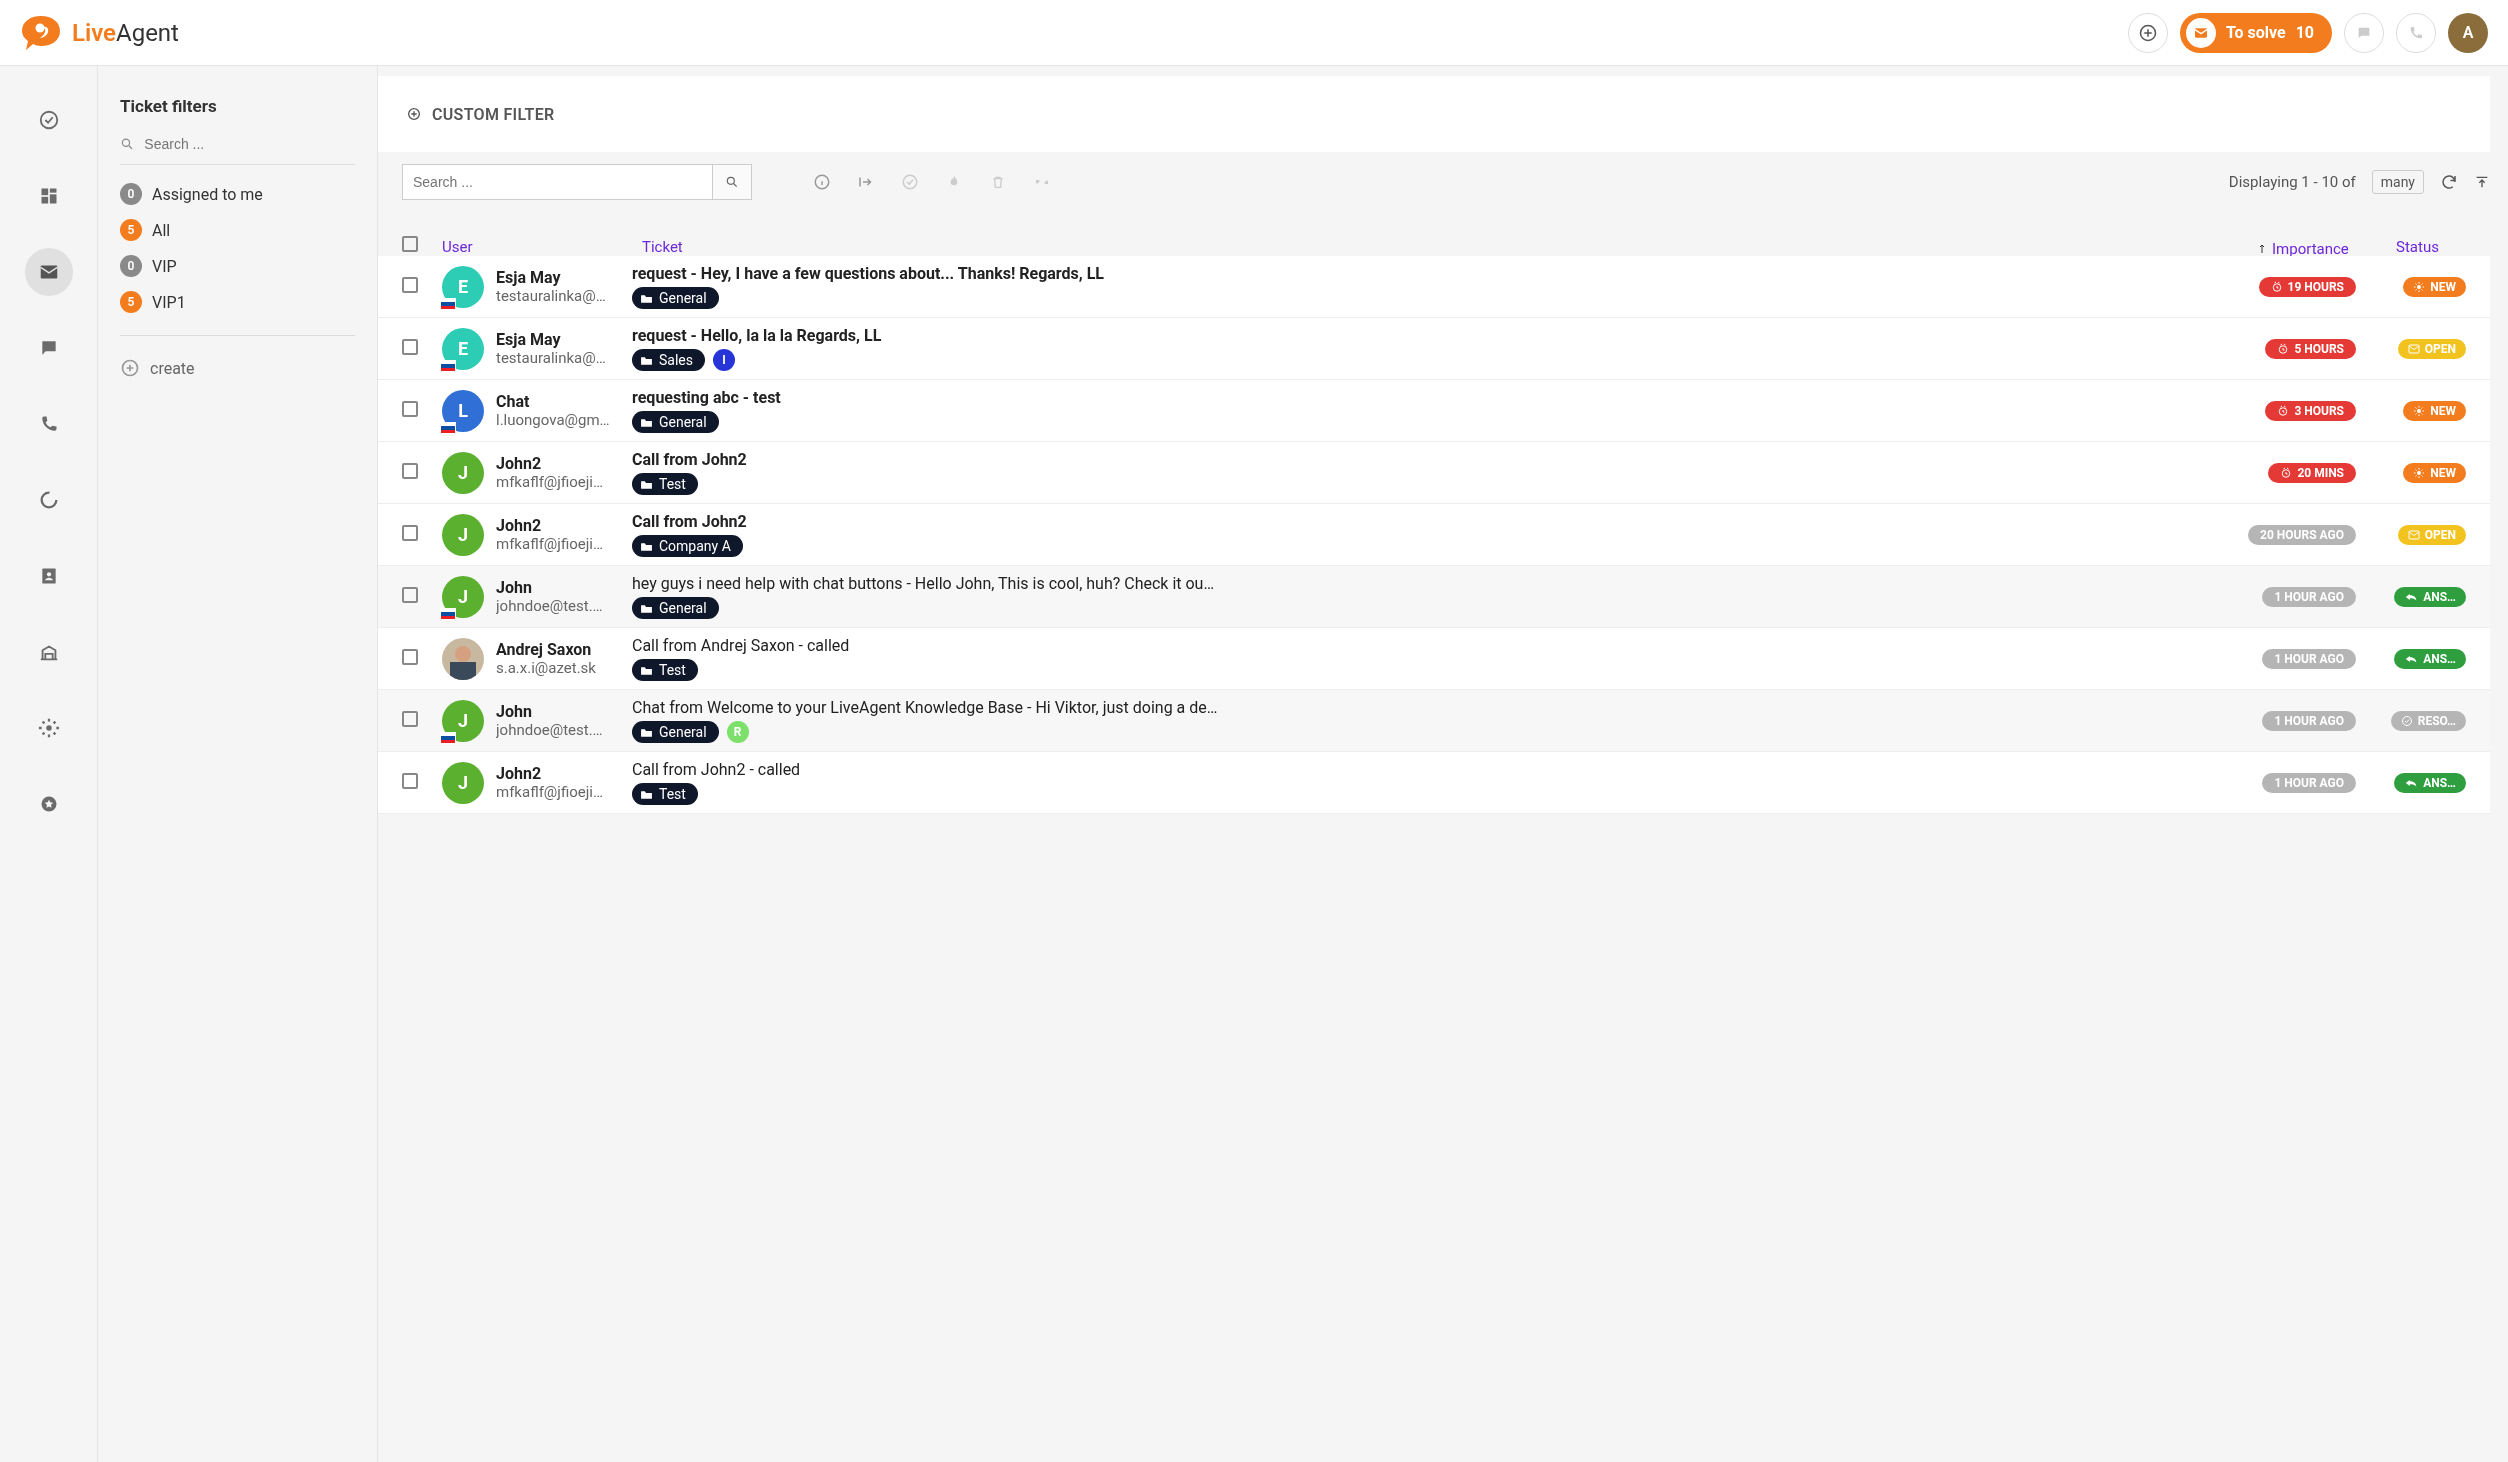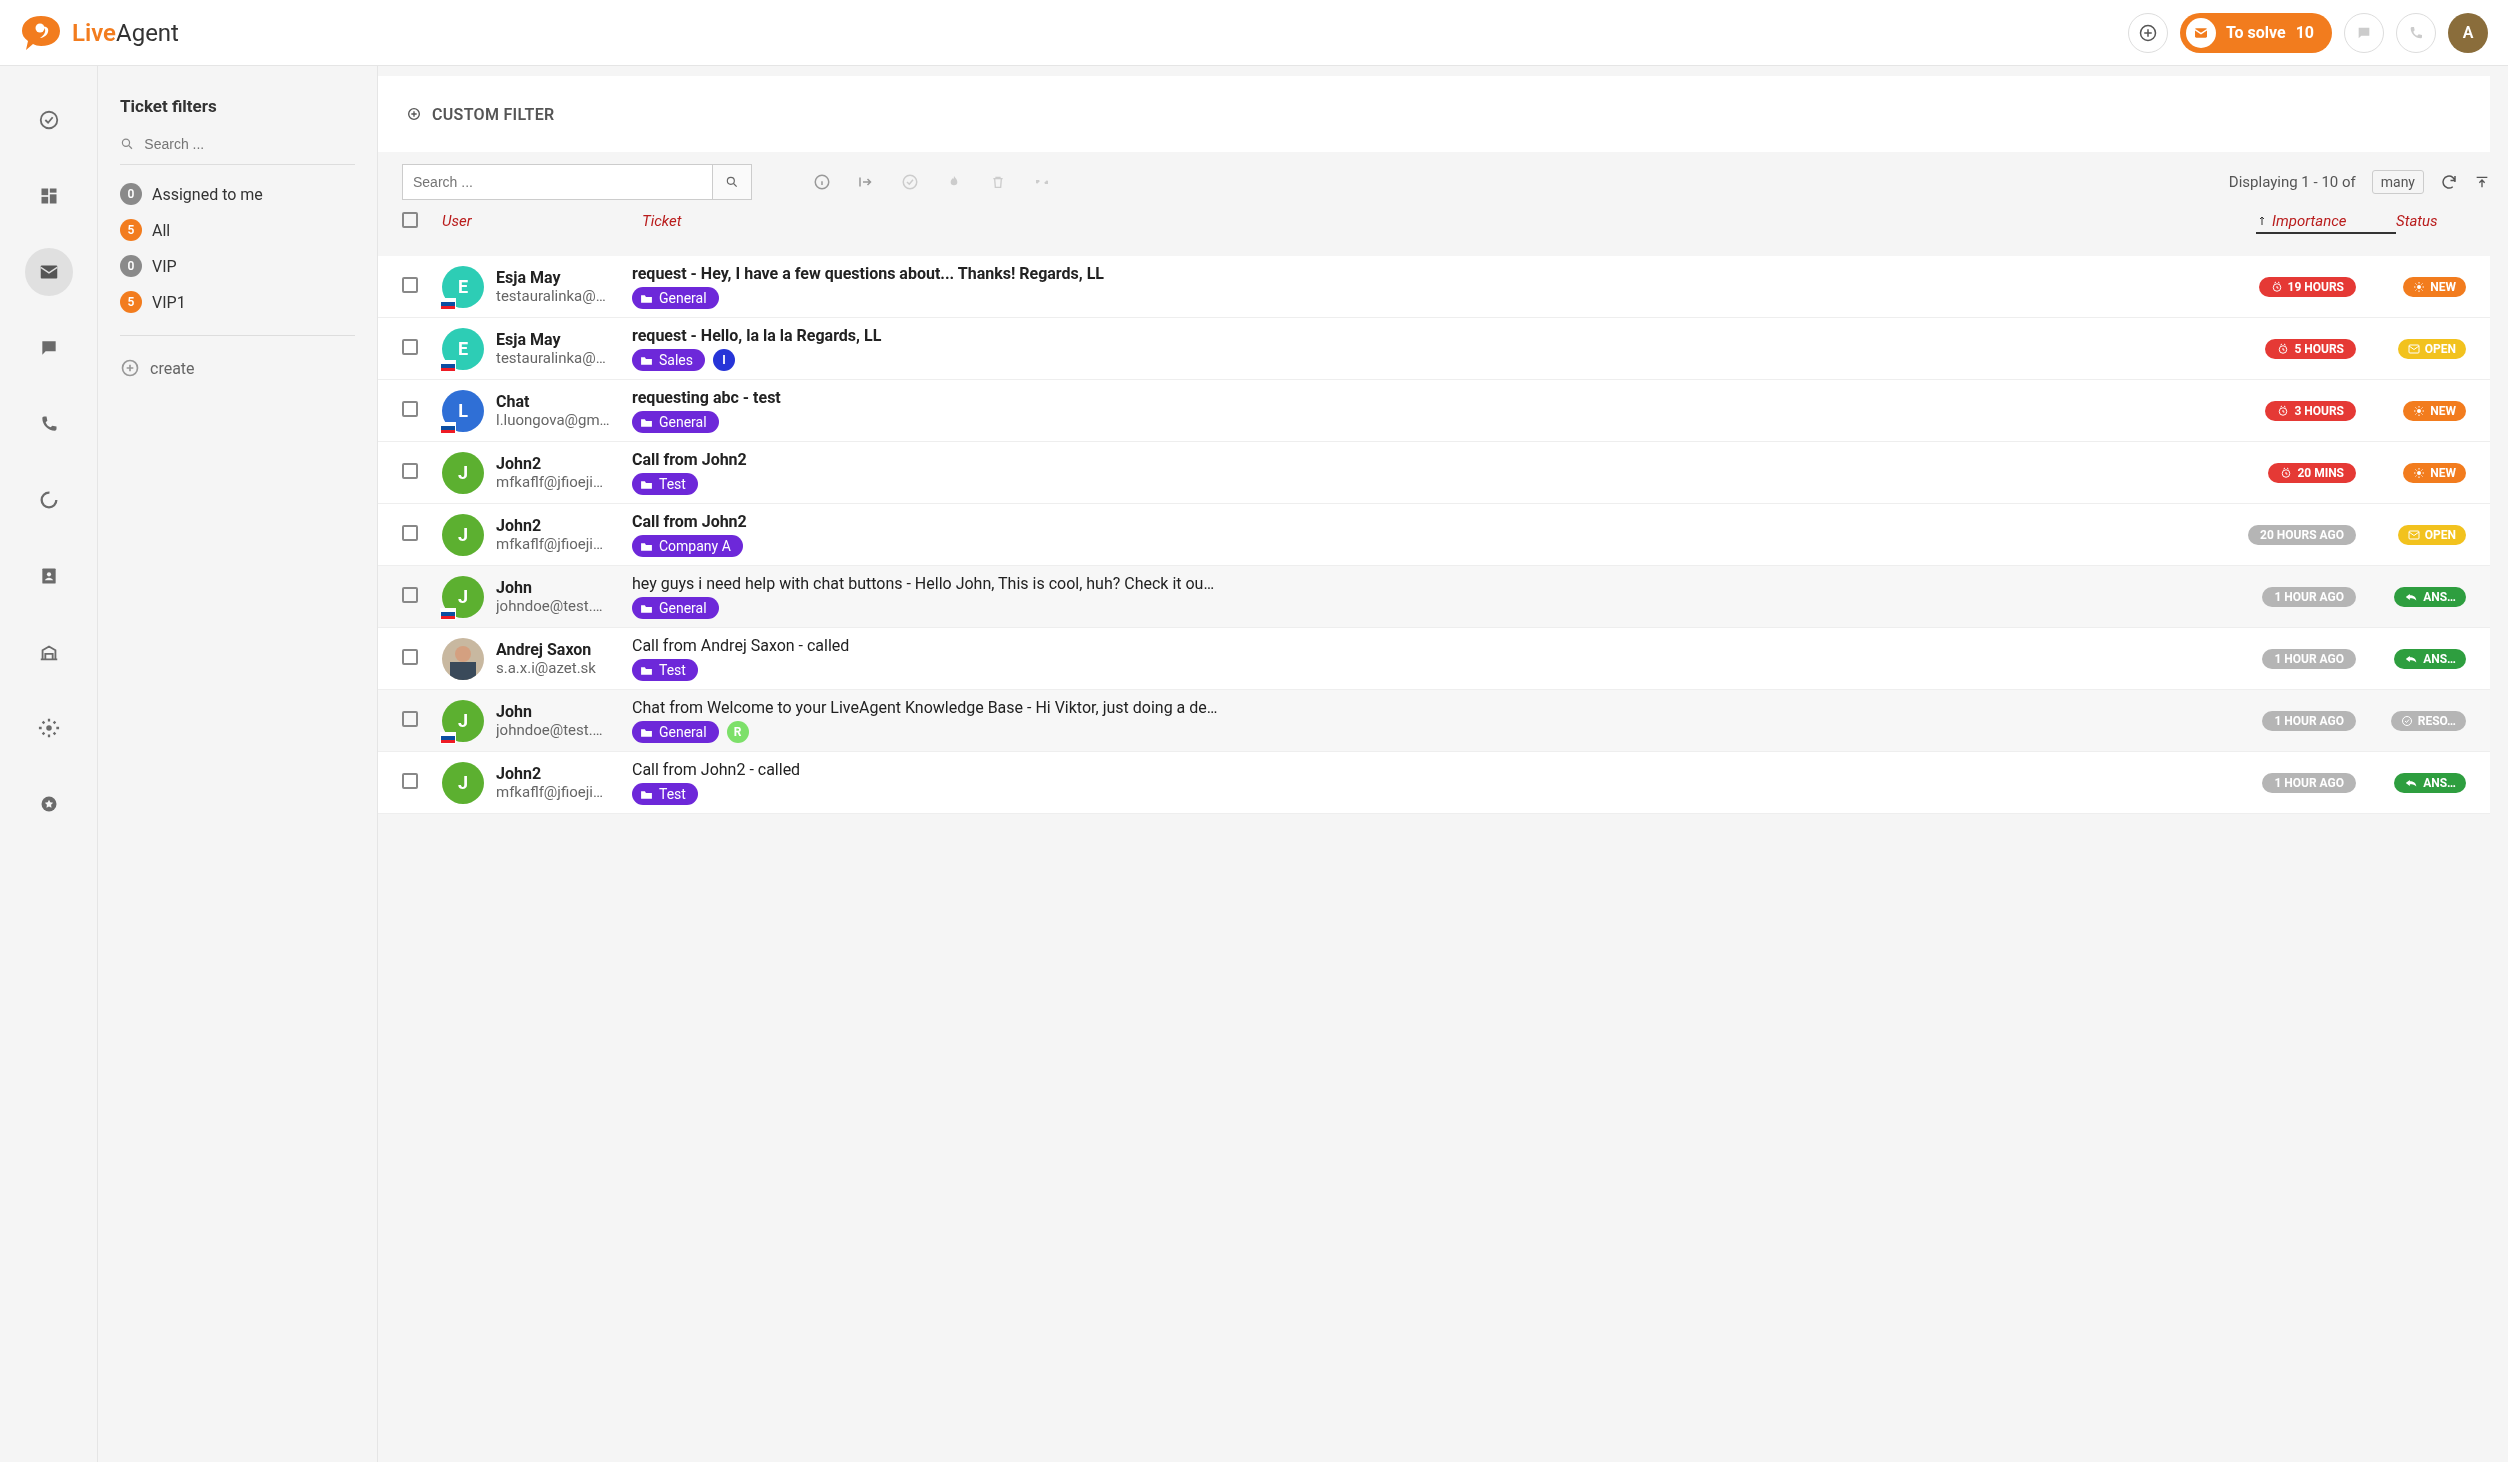--- a/index.html
+++ b/index.html
@@ -31,41 +31,41 @@
 .custom-filter { display: flex; align-items: center; gap: 10px; color: #555; font-weight: 600; letter-spacing: 0.3px; cursor: pointer; }
 .toolbar { height: 60px; display: flex; align-items: center; padding: 0 10px 0 24px; gap: 0; }
 .search-box { display: flex; }
 .search-box input { width: 310px; height: 36px; border: 1px solid #ccc; border-right: none; padding: 0 10px; font-size: 14px; outline: none; }
 .search-box .sbtn { width: 40px; height: 36px; border: 1px solid #ccc; background: #fafafa; display: flex; align-items: center; justify-content: center; cursor: pointer; }
 .tool-icons { display: flex; gap: 24px; margin-left: 60px; color: #999; }
 .tool-icons .ti { cursor: pointer; width: 20px; height: 20px; display: flex; align-items: center; justify-content: center; }
 .paging { margin-left: auto; display: flex; align-items: center; gap: 16px; color: #555; font-size: 15px; }
 .many-box { border: 1px solid #ccc; padding: 3px 8px; border-radius: 3px; font-size: 14px; }
 .table-wrap { flex: 1; overflow-y: auto; margin-right: 10px; }
-.thead { display: flex; align-items: flex-start; height: 44px; padding: 0 24px; color: #b91c1c; font-size: 15px; font-style: italic; }
+.thead { display: flex; align-items: flex-end; height: 44px; padding: 0 24px; color: #6d28d9; font-size: 15px; }
 .th-check { width: 40px; }
 .th-user { width: 200px; }
 .th-ticket { flex: 1; }
 .th-imp { width: 140px; display: flex; align-items: center; gap: 4px; border-bottom: 2px solid #333; padding-bottom: 2px; margin-bottom: -6px; }
 .th-status { width: 80px; }
 .row { display: flex; align-items: center; min-height: 62px; padding: 8px 24px; background: #fff; border-bottom: 1px solid #eee; }
 .row.shade { background: #f7f7f7; }
 .r-check { width: 40px; }
 .r-avatar { width: 54px; position: relative; }
 .av { width: 42px; height: 42px; border-radius: 50%; display: flex; align-items: center; justify-content: center; color: #fff; font-weight: 700; font-size: 18px; }
 .flag { position: absolute; bottom: -2px; left: -2px; width: 16px; height: 12px; border: 1px solid #fff; }
 .r-user { width: 136px; overflow: hidden; }
 .r-user .uname { font-weight: 700; font-size: 16px; color: #222; white-space: nowrap; overflow: hidden; text-overflow: ellipsis; }
 .r-user .uemail { color: #666; font-size: 15px; white-space: nowrap; overflow: hidden; text-overflow: ellipsis; }
 .r-ticket { flex: 1; padding-right: 12px; overflow: hidden; }
 .r-ticket .tsubj { font-size: 16px; color: #222; white-space: nowrap; overflow: hidden; text-overflow: ellipsis; }
 .r-ticket.bold .tsubj { font-weight: 700; }
 .r-user.bold .uname { font-weight: 700; }
 .tag-row { display: flex; gap: 8px; margin-top: 4px; align-items: center; }
-.cat-tag { background: #6d28d9; color: #fff; border-radius: 14px; padding: 3px 12px 3px 8px; font-size: 14px; display: flex; align-items: center; gap: 6px; }
+.cat-tag { background: #0f172a; color: #fff; border-radius: 14px; padding: 3px 12px 3px 8px; font-size: 14px; display: flex; align-items: center; gap: 6px; }
 .mini-badge { width: 22px; height: 22px; border-radius: 50%; display: flex; align-items: center; justify-content: center; font-size: 12px; font-weight: 700; color: #fff; }
 .r-time { width: 130px; display: flex; justify-content: flex-end; }
 .time-pill { border-radius: 12px; padding: 3px 12px; font-size: 12px; font-weight: 700; color: #fff; display: flex; align-items: center; gap: 5px; white-space: nowrap; }
 .r-status { width: 100px; display: flex; justify-content: flex-end; margin-left: 10px; }
 .status-pill { border-radius: 12px; padding: 3px 10px; font-size: 12px; font-weight: 700; color: #fff; display: flex; align-items: center; gap: 5px; min-width: 62px; justify-content: center; max-width: 80px; overflow: hidden; }
 .checkbox { width: 16px; height: 16px; border: 2px solid #888; border-radius: 2px; display: inline-block; }
 svg { display: block; }
 </style>
 </head>
 <body>

